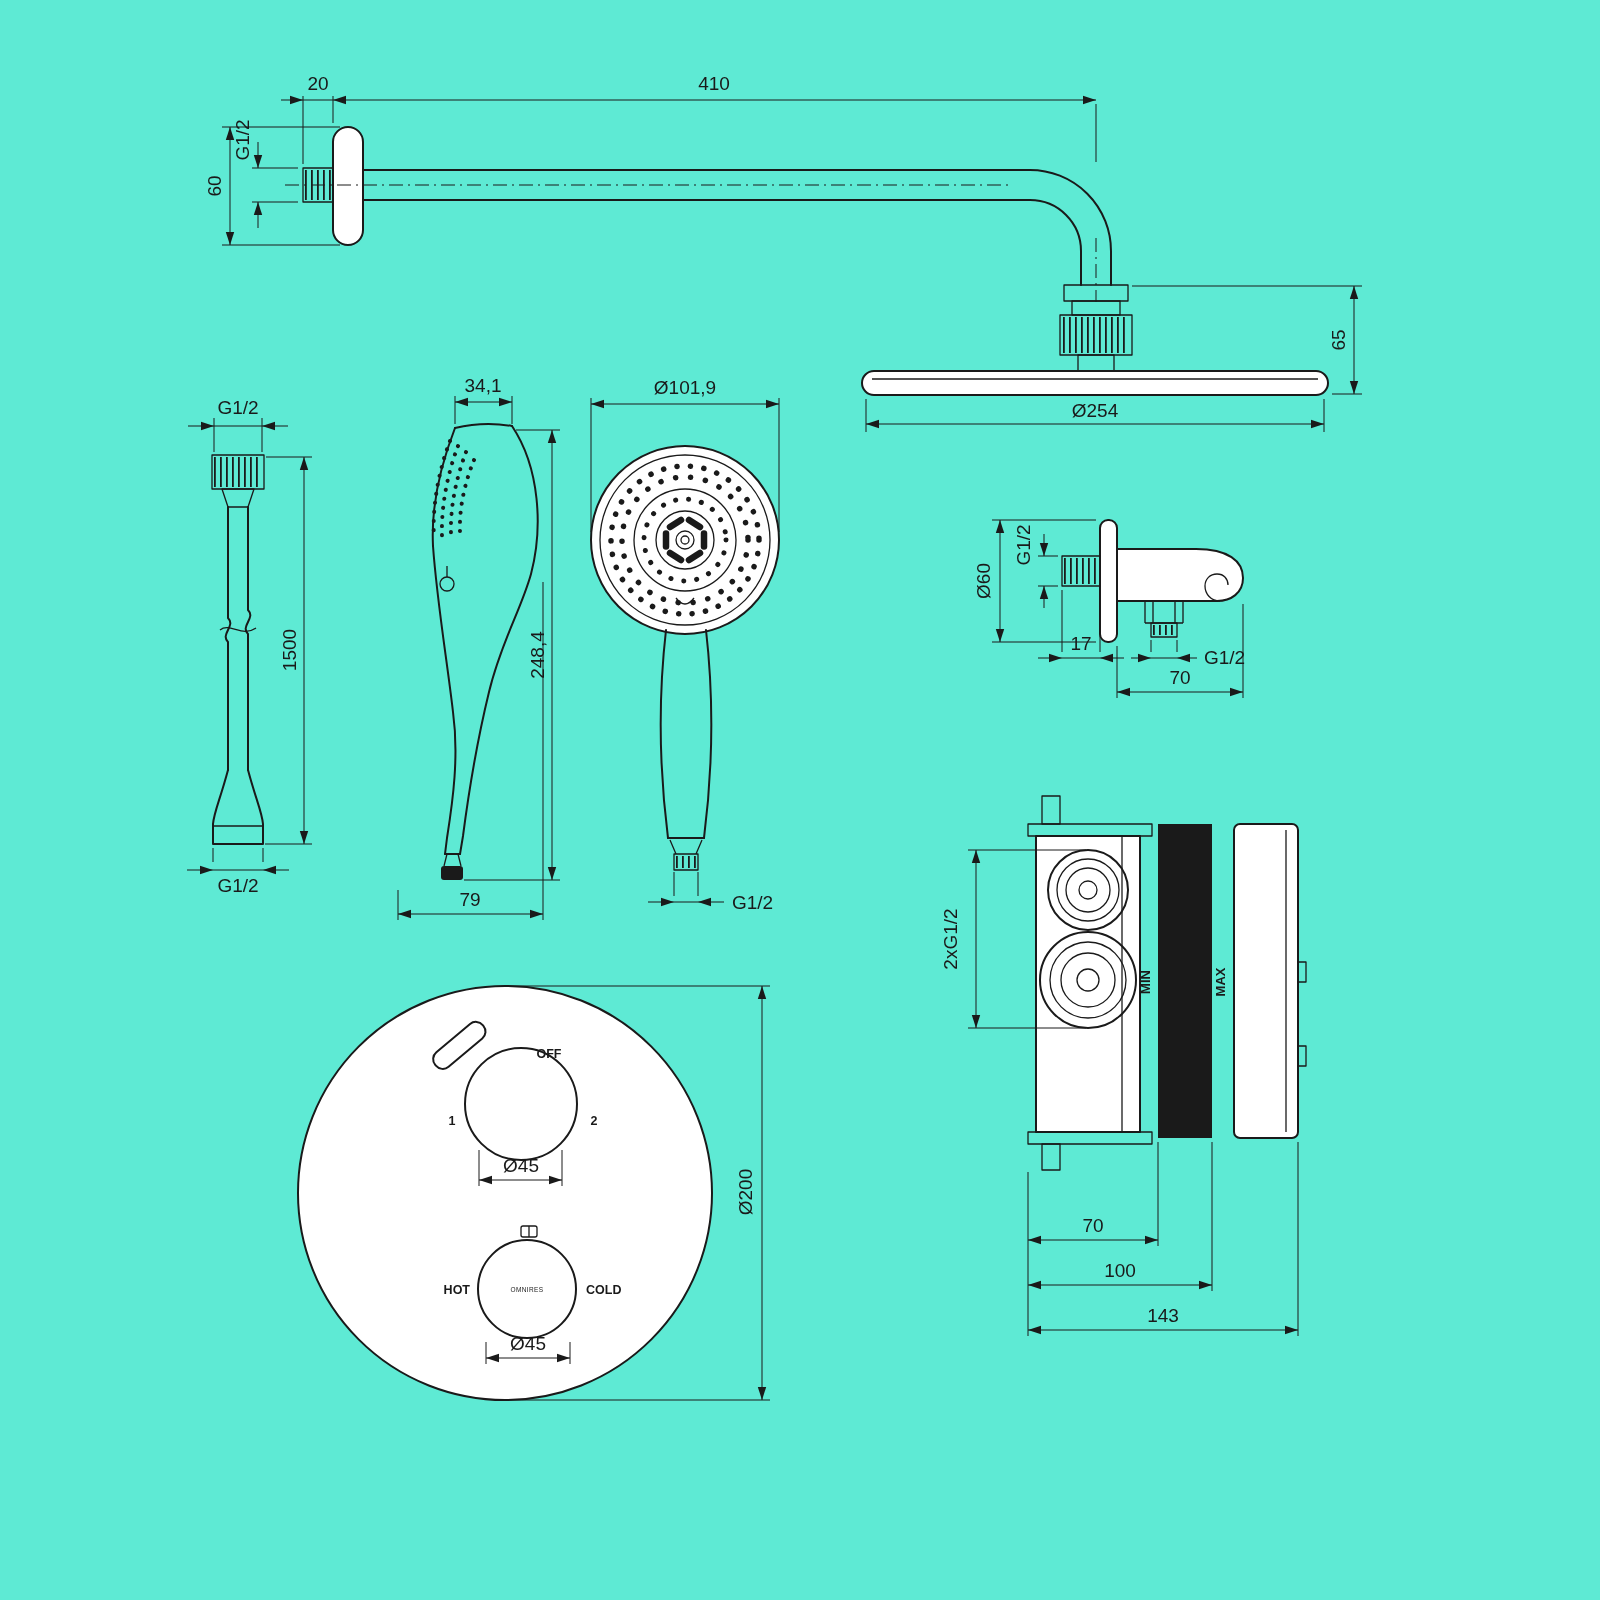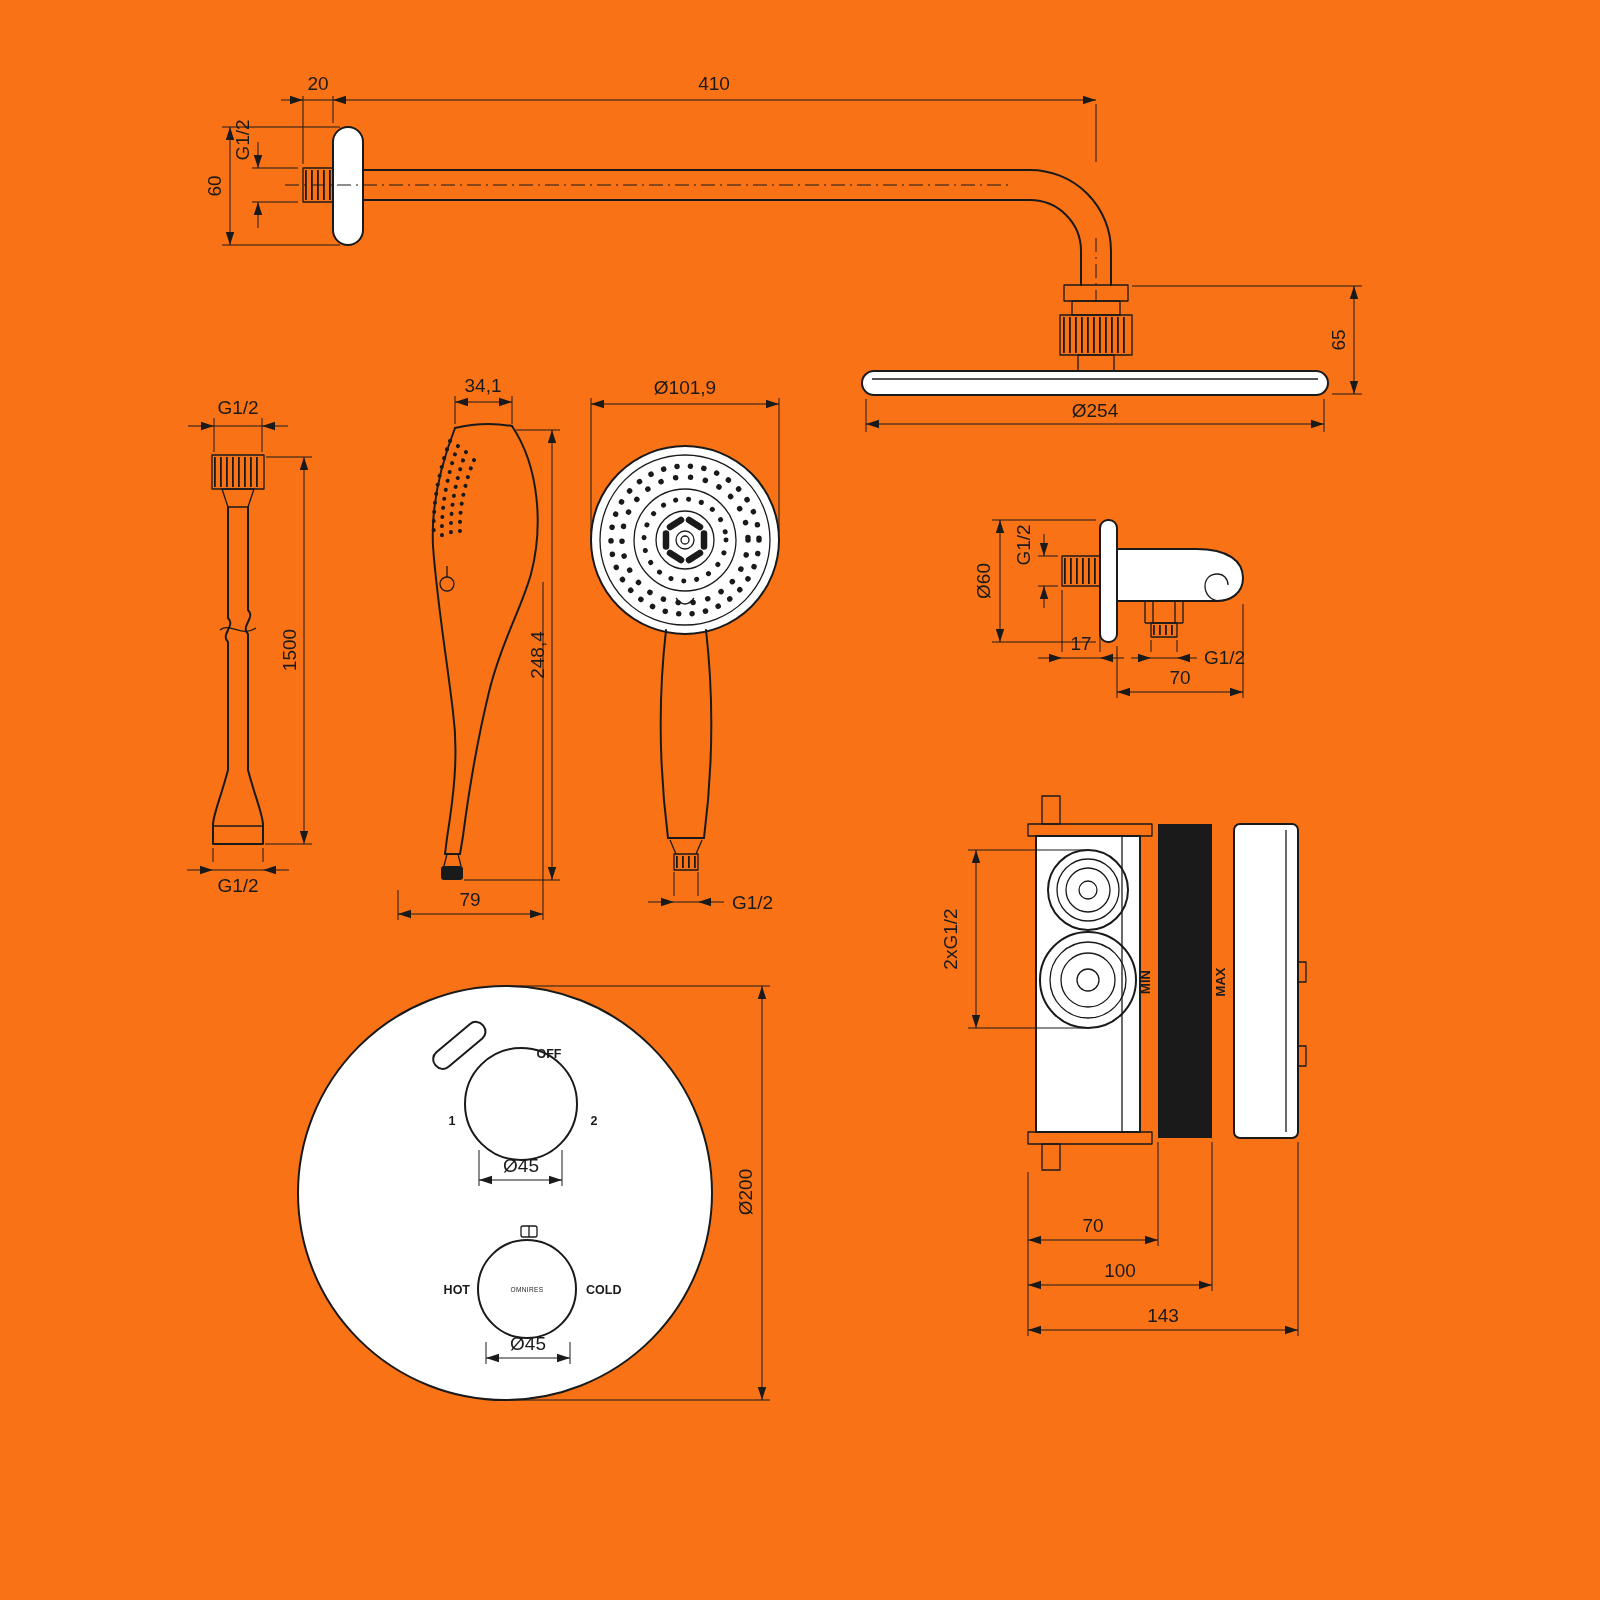--- a/index.html
+++ b/index.html
@@ -1,17 +1,17 @@
 <!DOCTYPE html>
 <html style="--line: #1a1a1a;"><head>
 <meta charset="utf-8">
 <style>
   :root { --line: #1a1a1a; }
   html,body { margin:0; padding:0; background:#ffffff; }
-  .stage { width:1600px; height:1600px; position:relative; background:#f97316; }
+  .stage { width:1600px; height:1600px; position:relative; background:#5eead4; }
   svg { display:block; }
   .ol   { fill:none; stroke:var(--line,#1a1a1a); stroke-width:2; stroke-linejoin:round; stroke-linecap:round; }
   .olf  { fill:#ffffff; stroke:var(--line,#1a1a1a); stroke-width:2; stroke-linejoin:round; }
   .thin { fill:none; stroke:var(--line,#1a1a1a); stroke-width:1.3; stroke-linejoin:round; }
   .dim  { fill:none; stroke:var(--line,#1a1a1a); stroke-width:1; }
   .ext  { fill:none; stroke:var(--line,#1a1a1a); stroke-width:1; }
   .cl   { fill:none; stroke:var(--line,#1a1a1a); stroke-width:1; stroke-dasharray:14 5 2 5; }
   .knurl{ fill:none; stroke:var(--line,#1a1a1a); stroke-dasharray:1.8 4.2; }
   .dots { fill:none; stroke:var(--line,#1a1a1a); stroke-width:5.5; stroke-linecap:round; stroke-dasharray:0.1 13.5; }
   .dots2{ fill:none; stroke:var(--line,#1a1a1a); stroke-width:4; stroke-linecap:round; stroke-dasharray:0.1 9; }

